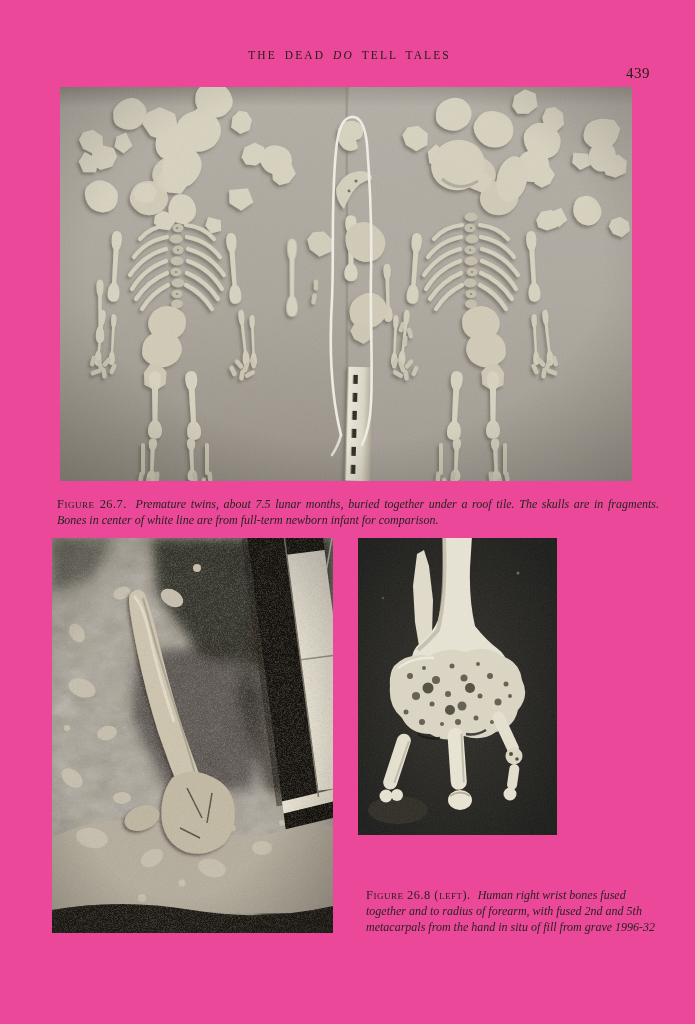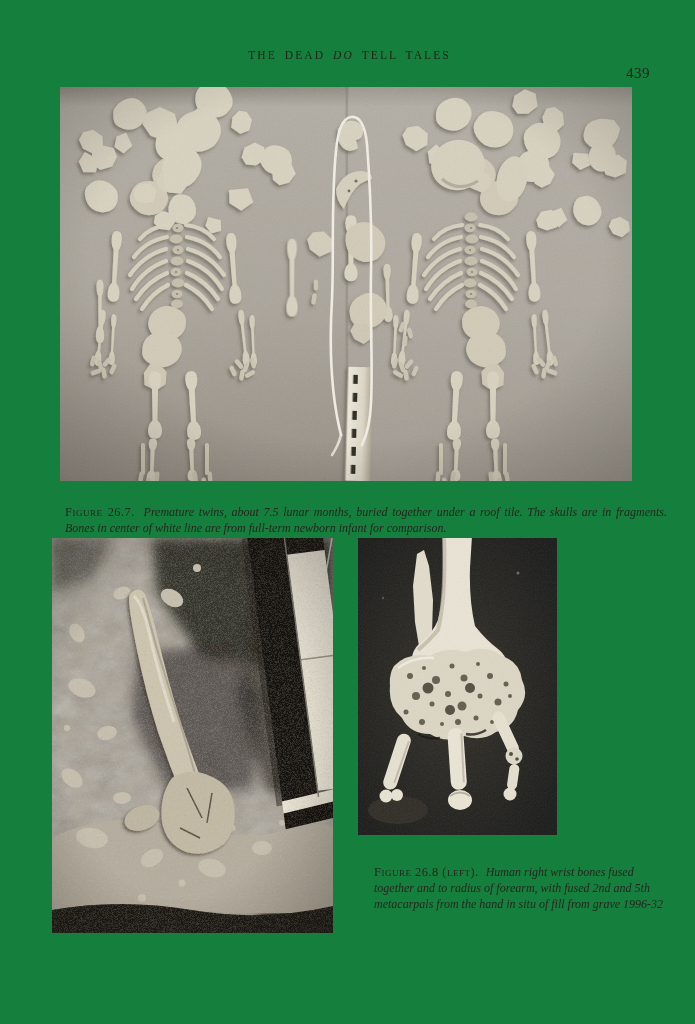--- a/index.html
+++ b/index.html
@@ -1,40 +1,40 @@
 <!DOCTYPE html>
 <html><head>
 <meta charset="utf-8">
 <style>
   html,body { margin:0; padding:0; background:#ffffff; }
   .page {
     position:relative; width:695px; height:1024px;
-    background:#15803d; overflow:hidden;
+    background:#ec4899; overflow:hidden;
     font-family:"Liberation Serif", serif; color:#1f1c19;
   }
   .running-head {
     position:absolute; top:49px; left:49px; width:601px;
     text-align:center; font-size:11.5px; letter-spacing:2.1px;
     word-spacing:3px; color:#242019;
   }
   .running-head .emph { font-style:italic; }
   .page-number {
     position:absolute; top:65px; right:45px;
     font-size:15px; letter-spacing:.5px; color:#242019;
   }
   .photo { position:absolute; display:block; }
   #photo-267 { left:60px; top:87px; }
   #photo-268 { left:52px; top:538px; }
   #photo-269 { left:358px; top:538px; }
   .caption {
-    position:absolute; margin:16px; font-style:italic;
+    position:absolute; margin:8px; font-style:italic;
     font-size:12px; line-height:16.2px; color:#272320;
   }
   #cap-267 { left:49px; top:488px; width:602px; text-align:justify; }
-  #cap-268 { left:358px; top:848px; width:301px; }
+  #cap-268 { left:358px; top:879px; width:301px; }
   #cap-269 { left:358px; top:906px; width:303px; }
   .fig-label {
     font-style:normal; font-variant:small-caps;
     letter-spacing:.5px; margin-right:4px; font-size:12.4px;
   }
 </style>
 </head>
 <body>
 
 <div class="page">

